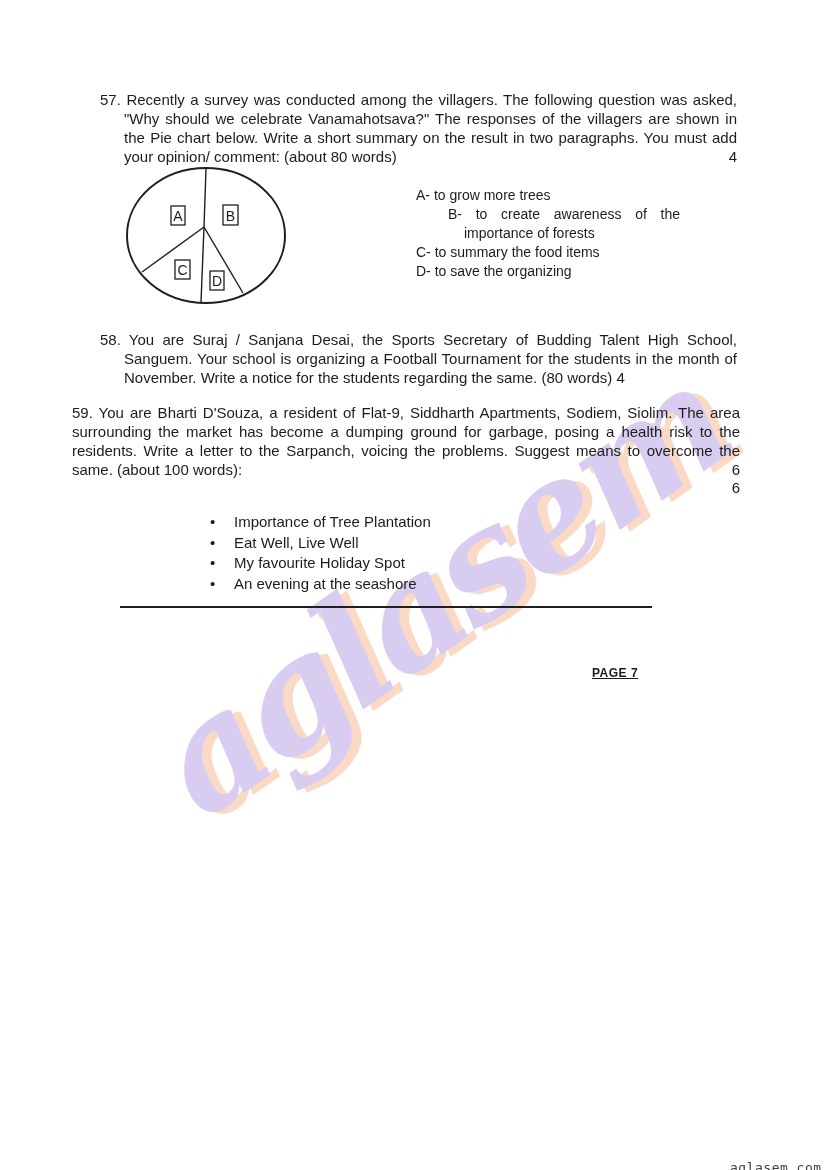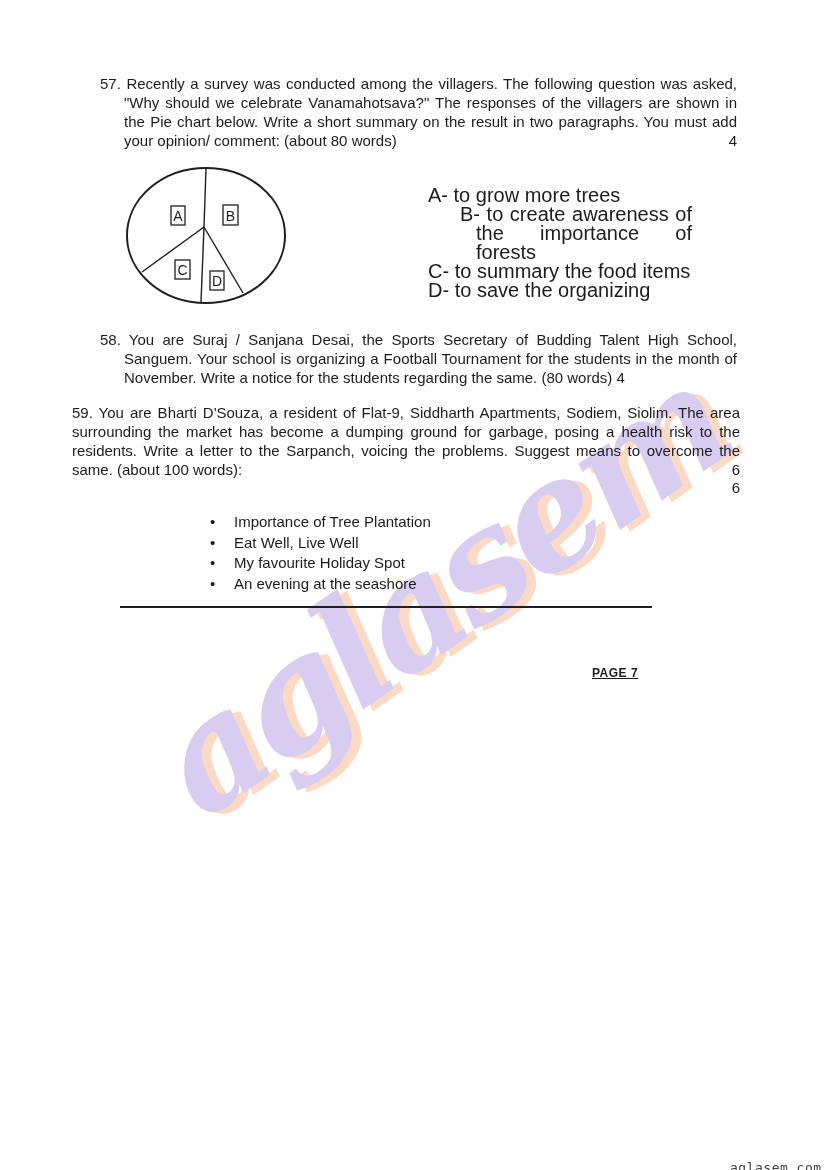--- a/index.html
+++ b/index.html
@@ -8,22 +8,22 @@
     position:relative; width:828px; height:1170px; background:#ffffff;
     font-family:"Liberation Sans", sans-serif; color:#1c1c1c; overflow:hidden;
   }
   .q {
     position:absolute; font-size:15px; line-height:19px;
     text-align:justify; color:#1c1c1c;
   }
   .hang24 { padding-left:24px; text-indent:-24px; }
   .mark-corner { position:absolute; right:0; bottom:0; text-indent:0; }
   .options {
-    position:absolute; left:428px; top:186px; width:264px;
-    font-size:20px; line-height:19px;
+    position:absolute; left:416px; top:186px; width:264px;
+    font-size:14px; line-height:19px;
   }
   .opt { text-align:justify; }
   .opt.hang16 { padding-left:16px; text-indent:-16px;margin-left:32px; }
   .bullets {
     position:absolute; left:210px; top:512px; list-style:none;
     font-size:15px; line-height:20.5px;
   }
   .bullets li { display:flex; }
   .bullets .dot { width:24px; flex:0 0 24px; }
   .divider {
@@ -54,21 +54,21 @@
 </style>
 </head>
 <body>
 
 <div class="page">
 
   <div class="watermark">aglasem</div>
 
   <div class="content">
 
-    <section class="q hang24" style="top:74px; left:100px; width:637px;">
+    <section class="q hang24" style="top:90px; left:100px; width:637px;">
       <span>57. Recently a survey was conducted among the villagers. The following question was asked, "Why should we celebrate Vanamahotsava?" The responses of the villagers are shown in the Pie chart below. Write a short summary on the result in two paragraphs. You must add your opinion/ comment: (about 80 words)</span>
       <span class="mark-corner">4</span>
     </section>
 
     <svg class="pie-svg" width="168" height="142" viewBox="0 0 168 142">
       <ellipse cx="83" cy="69.5" rx="79" ry="67.5" fill="none" stroke="#1f1f1f" stroke-width="2"></ellipse>
       <line x1="81" y1="61" x2="83" y2="2.5" stroke="#1f1f1f" stroke-width="1.4"></line>
       <line x1="81" y1="61" x2="19" y2="106" stroke="#1f1f1f" stroke-width="1.4"></line>
       <line x1="81" y1="61" x2="78" y2="136.5" stroke="#1f1f1f" stroke-width="1.4"></line>
       <line x1="81" y1="61" x2="120" y2="127" stroke="#1f1f1f" stroke-width="1.4"></line>

